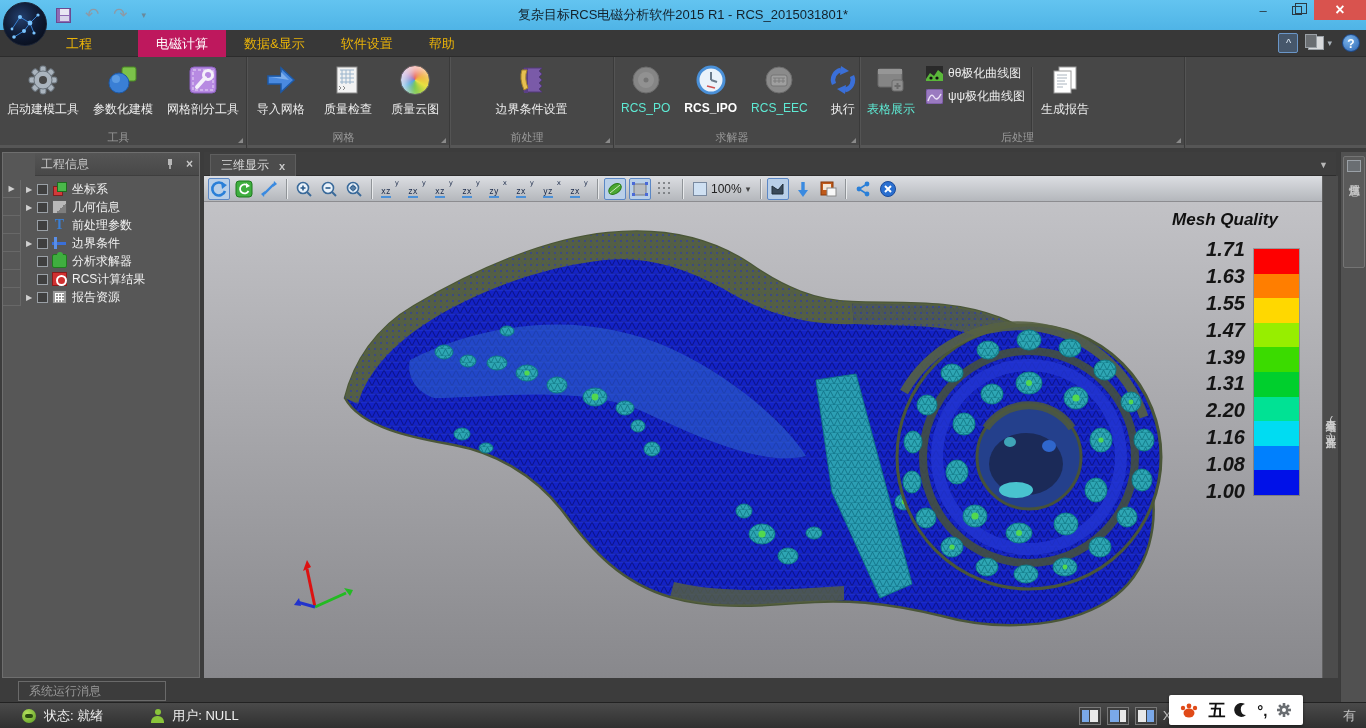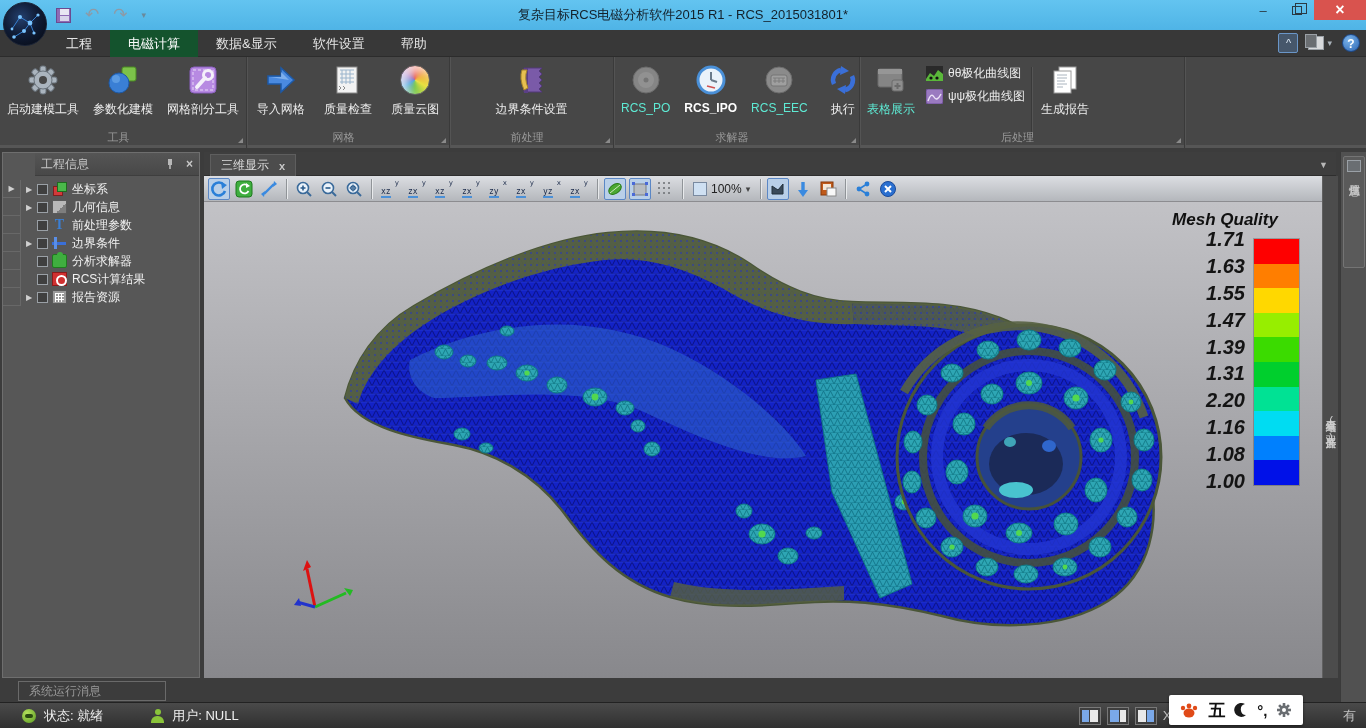--- a/index.html
+++ b/index.html
@@ -21,22 +21,22 @@
   .title-text { position:absolute; left:0; right:0; top:6px; text-align:center; font-size:13px; color:#13202a; }
   .winbtns { position:absolute; right:0; top:0; height:20px; display:flex; align-items:stretch; z-index:70;}
   .winbtn { width:34px; display:flex; align-items:center; justify-content:center; color:#2a3a44; font-size:13px;}
   .winbtn.close { width:52px; background:#d9534e; color:#fff; font-size:16px; font-weight:bold;}
   .restore-glyph{ width:10px; height:9px; border:1px solid #2a3a44; position:relative; background:transparent;}
   .restore-glyph::before{content:""; position:absolute; left:2px; top:-4px; width:10px; height:9px; border:1px solid #2a3a44;}
 
   
   .tabrow { position:absolute; left:0; top:30px; width:1366px; height:27px; background:#383838; border-bottom:1px solid #2c2c2c;}
   .menutabs { position:absolute; left:48px; top:0; height:27px; display:flex; }
-  .mtab { padding:0 18px; line-height:27px; font-size:13px; color:#e5e5e5; }
-  .mtab.active { background:#14532d; color:#ffffff; }
+  .mtab { padding:0 18px; line-height:27px; font-size:13px; color:#eab308; }
+  .mtab.active { background:#be185d; color:#ffffff;margin-left:28px; }
   .tabrow-right { position:absolute; right:6px; top:3px; display:flex; align-items:center; gap:10px;}
   .chev-box { width:20px; height:20px; border:1px solid #6a96c8; background:#46576b; color:#dce8f4;
     font-size:11px; text-align:center; line-height:18px; border-radius:2px;}
   .winstack { width:16px; height:14px; border:1px solid #9aa0a6; background:#d8dadc; position:relative;}
   .winstack::before{content:""; position:absolute; left:-4px; top:-3px; width:10px; height:12px; border:1px solid #9aa0a6; background:#6a6e72;}
   .help-circ { width:18px; height:18px; border-radius:50%; background:radial-gradient(circle at 35% 30%,#7ab4ea,#2d66b4);
     color:#fff; font-size:12px; font-weight:bold; text-align:center; line-height:18px; border:1px solid #1d4a8c;}
   .small-arrow { color:#aab2ba; font-size:9px; }
 
   
@@ -107,21 +107,21 @@
   .zoombox { display:flex; align-items:center; gap:4px; padding:1px 4px; height:22px;}
   .zoombox .zsq { width:14px; height:14px; background:#cfe0f2; border:1px solid #7a8aa0;}
   .zoombox .ztxt { font-size:12px; color:#222; }
   .zoombox .zdd { font-size:9px; color:#444; }
 
   .viewport { position:absolute; left:204px; top:202px; width:1118px; height:476px;
     background:linear-gradient(#c2c2c6,#88888c); overflow:hidden;}
 
   
   .legend { position:absolute; right:22px; top:8px; width:150px; }
-  .leg-title { font-size:17px; font-weight:bold; font-style:italic; color:#101010; text-align:center; margin-bottom:8px;}
+  .leg-title { font-size:17px; font-weight:bold; font-style:italic; color:#101010; text-align:center; margin-bottom:18px;}
   .leg-body { display:flex; justify-content:flex-end; gap:8px;}
   .leg-vals { display:flex; flex-direction:column; justify-content:space-between; height:262px; margin-top:-9px;}
   .leg-vals div { font-size:20px; font-weight:bold; font-style:italic; color:#141414; text-align:right; line-height:20px;}
   .leg-bar { width:47px; height:248px; display:flex; flex-direction:column; border:1px solid rgba(0,0,0,.2);}
   .leg-bar div { flex:1; }
 
   
   .rstrip-inner { position:absolute; left:1322px; top:176px; width:16px; height:502px; background:#4c4c4c; border-left:1px solid #606060;
     display:flex; align-items:center; justify-content:center;}
   .rstrip-inner span { writing-mode:vertical-rl; text-orientation:upright; font-size:11px; color:#cfcfcf; letter-spacing:1px;}

